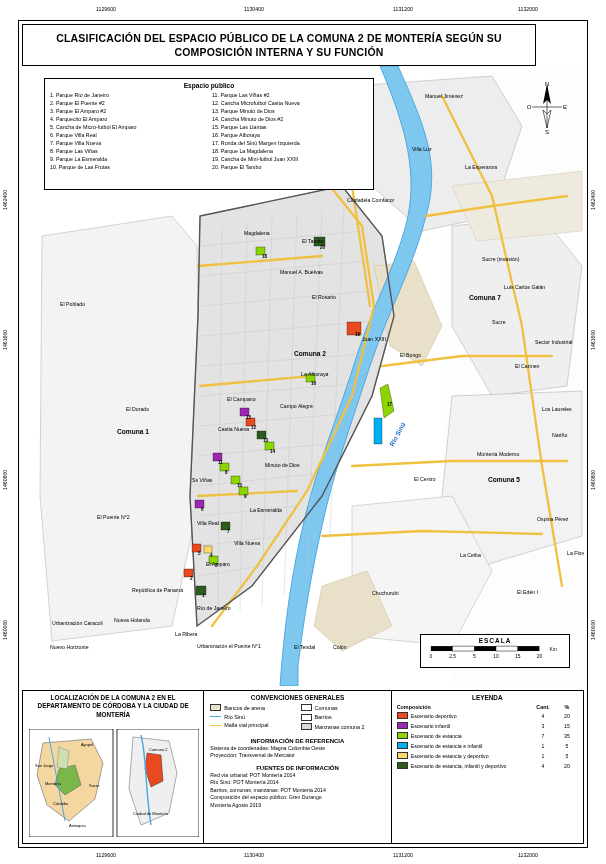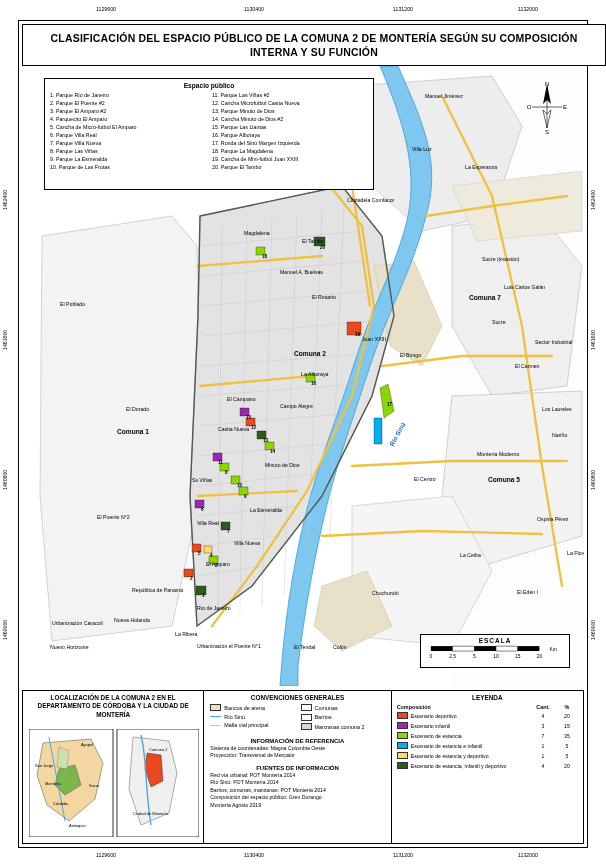--- a/index.html
+++ b/index.html
@@ -34,21 +34,21 @@
   .ticks-left { left:2px; }
   .ticks-right { left:590px; }
   .ticks-left span, .ticks-right span {
     position:absolute; white-space:nowrap;
     transform-origin:left top;
     transform:rotate(-90deg);
   }
 
   
   .title-box {
-    position:absolute; left:22px; top:24px; width:584px; height:42px;
+    position:absolute; left:22px; top:24px; width:514px; height:42px;
     border:1px solid #000; background:#fff;
     display:flex; align-items:center; justify-content:center; text-align:center;
     padding:0 8px;
   }
   .title-box .t {
     font-size:10.5px; font-weight:bold; line-height:1.35; letter-spacing:.2px;
   }
 
   
   .map-area {

